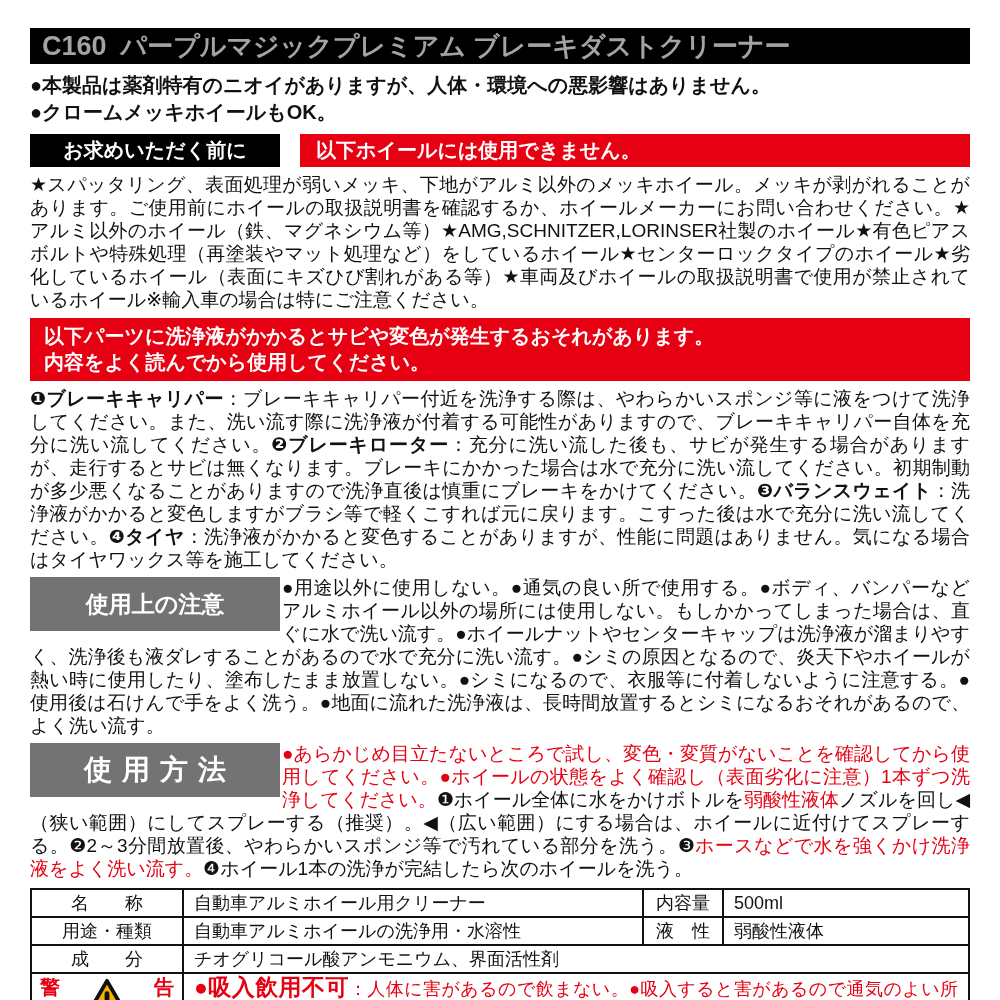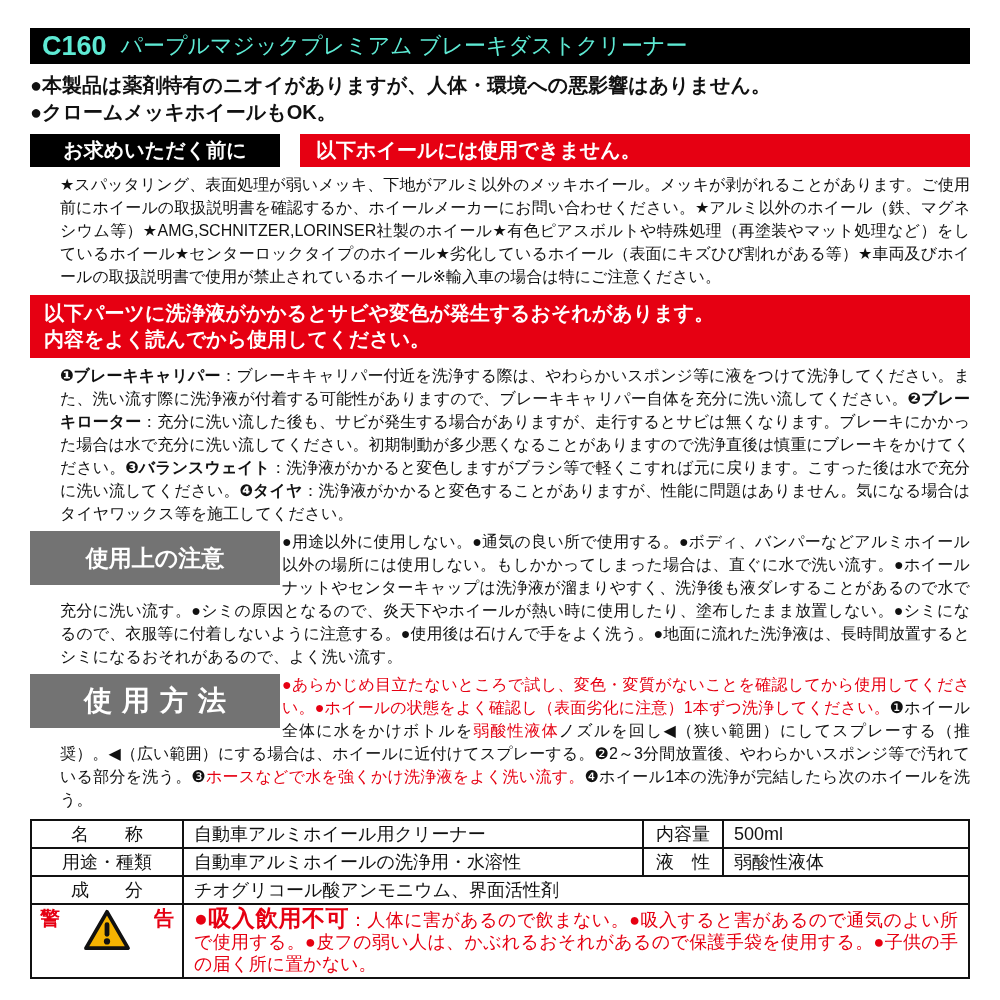--- a/index.html
+++ b/index.html
@@ -10,43 +10,43 @@
   *{box-sizing:border-box;}
   html,body{margin:0;padding:0;}
   body{
     width:1000px;height:1000px;overflow:hidden;background:#ffffff;color:var(--ink);
     font-family:"Liberation Sans","DejaVu Sans",sans-serif;
   }
   .page{padding:28px 30px 0 30px;}
 
   
   .title-bar{
-    background:#000;color:#5eead4;height:36px;display:flex;align-items:center;
+    background:#000;color:#a3a3a3;height:36px;display:flex;align-items:center;
     padding:18px 12px;gap:14px;margin-bottom:8px;
   }
   .title-code{font-weight:bold;font-size:27px;letter-spacing:0;}
-  .title-text{font-weight:normal;font-size:22px;white-space:nowrap;}
+  .title-text{font-weight:bold;font-size:26px;white-space:nowrap;}
 
   
   .intro{margin:6px 0 8px 0;}
   .intro div{font-size:20px;line-height:27px;font-weight:600;}
 
   
   .sec-head-row{display:flex;gap:20px;margin:2px 0 6px 0;}
   .head-black{
     background:#000;color:#fff;font-weight:bold;font-size:20px;
     width:250px;min-width:250px;text-align:center;padding:3px 0;
   }
   .head-red{
     background:var(--red);color:#fff;font-weight:bold;font-size:20px;
     flex:1;padding:3px 0 3px 16px;
   }
 
   
-  .para{font-size:16px;line-height:23px;text-align:justify;margin-left:30px;}
+  .para{font-size:19px;line-height:23px;text-align:justify;}
 
   
   .rust-box{
     background:var(--red);color:#fff;font-weight:bold;font-size:20px;
     line-height:26px;padding:5px 14px 6px 14px;margin:7px 0 6px 0;
   }
 
   
   .float-section{margin-top:5px;}
   .float-section::after{content:"";display:block;clear:both;}

